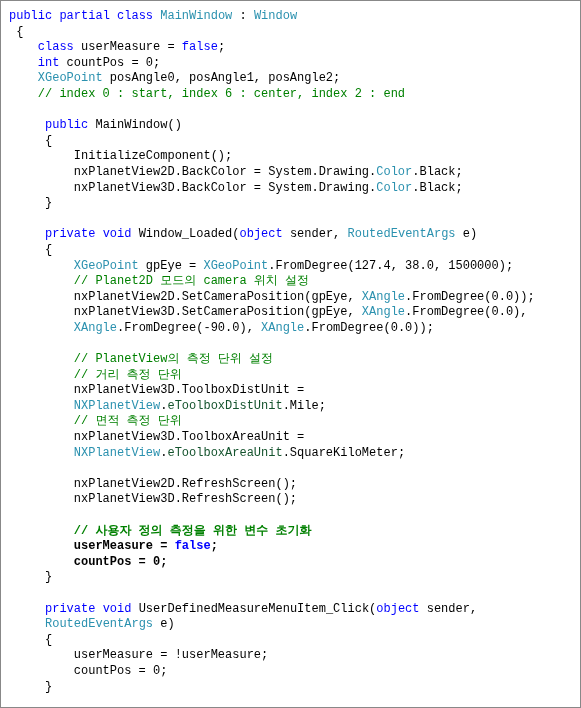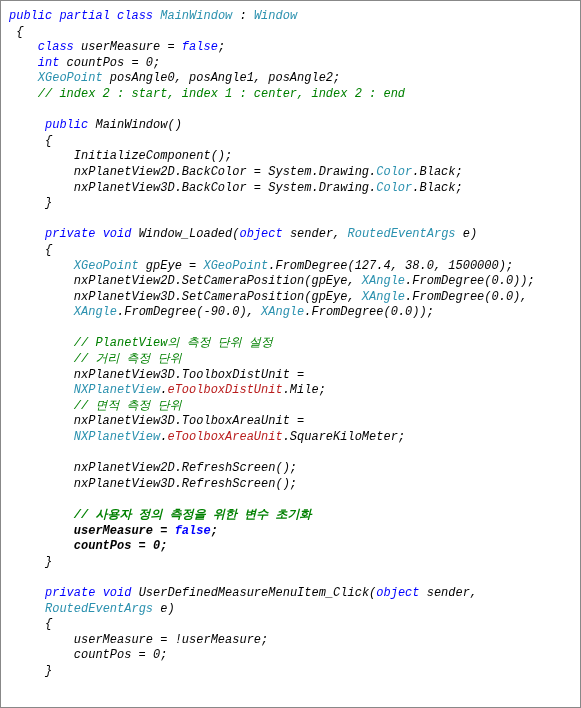--- a/index.html
+++ b/index.html
@@ -10,54 +10,54 @@
       font-size: 12px;
     }
     .code-container {
       width: 581px;
       height: 708px;
       background: #ffffff;
       border: 1px solid #888;
       box-shadow: 3px 3px 6px rgba(0,0,0,0.3);
       padding: 8px 4px 8px 8px;
       overflow: hidden;
-      font-style: italic;
     }
     .code {
       white-space: pre;
       line-height: 1.3;
       color: #000;
     }
     .kw { color: #0000ff; }
     .type { color: #2b91af; }
     .comment { color: #008000; }
-    .enum-type { color: #b91c1c; }
+    .enum-type { color: #14532d; }
     .highlight { font-weight: bold; }
   </style>
 </head>
 <body>
 
 <div class="code-container">
   <div class="code" id="code-block"><span class="kw">public</span> <span class="kw">partial</span> <span class="kw">class</span> <span class="type">MainWindow</span> : <span class="type">Window</span>
  {
     <span class="kw">class</span> userMeasure = <span class="kw">false</span>;
     <span class="kw">int</span> countPos = 0;
     <span class="type">XGeoPoint</span> posAngle0, posAngle1, posAngle2;
-    <span class="comment">// index 2 : start, index 1 : center, index 2 : end</span>
+    <span class="comment">// index 0 : start, index 6 : center, index 2 : end</span>
 
      <span class="kw">public</span> MainWindow()
      {
          InitializeComponent();
          nxPlanetView2D.BackColor = System.Drawing.<span class="type">Color</span>.Black;
          nxPlanetView3D.BackColor = System.Drawing.<span class="type">Color</span>.Black;
      }
 
      <span class="kw">private</span> <span class="kw">void</span> Window_Loaded(<span class="kw">object</span> sender, <span class="type">RoutedEventArgs</span> e)
      {
          <span class="type">XGeoPoint</span> gpEye = <span class="type">XGeoPoint</span>.FromDegree(127.4, 38.0, 1500000);
+         <span class="comment">// Planet2D 모드의 camera 위치 설정</span>
          nxPlanetView2D.SetCameraPosition(gpEye, <span class="type">XAngle</span>.FromDegree(0.0));
          nxPlanetView3D.SetCameraPosition(gpEye, <span class="type">XAngle</span>.FromDegree(0.0),
          <span class="type">XAngle</span>.FromDegree(-90.0), <span class="type">XAngle</span>.FromDegree(0.0));
 
          <span class="comment">// PlanetView의 측정 단위 설정</span>
          <span class="comment">// 거리 측정 단위</span>
          nxPlanetView3D.ToolboxDistUnit =
          <span class="type">NXPlanetView</span>.<span class="enum-type">eToolboxDistUnit</span>.Mile;
          <span class="comment">// 면적 측정 단위</span>
          nxPlanetView3D.ToolboxAreaUnit =

